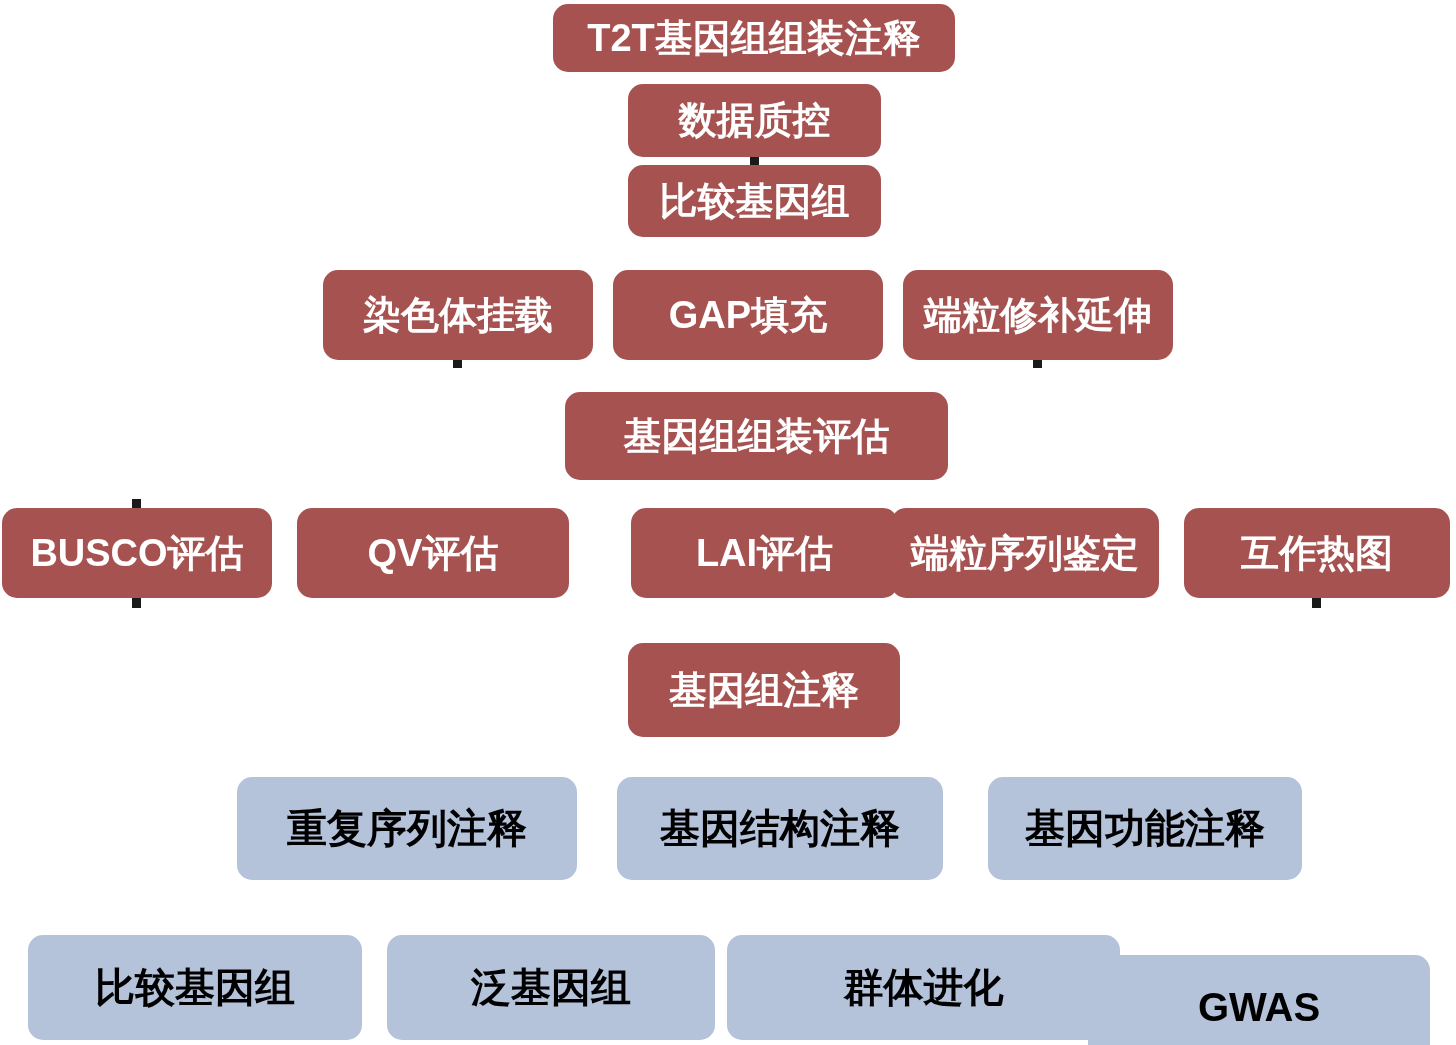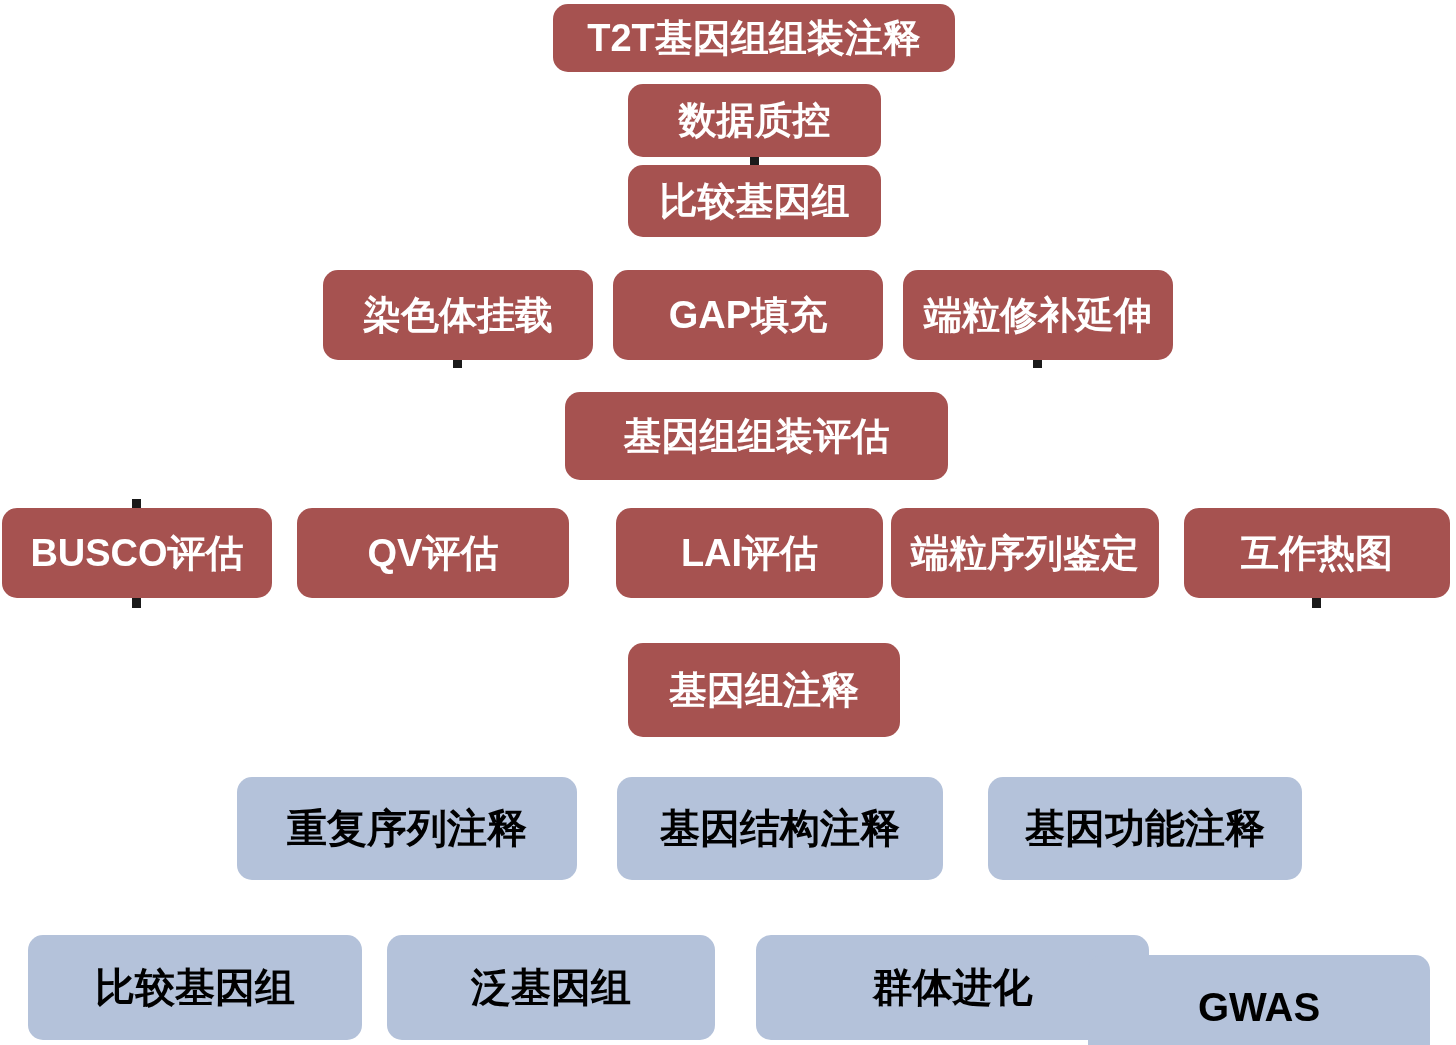--- a/index.html
+++ b/index.html
@@ -51,33 +51,33 @@
   .p-multi    { left: 628px;  top: 165px; width: 253px; height: 72px; }
   
   .p-chrom    { left: 323px;  top: 270px; width: 270px; height: 90px; }
   .p-gap      { left: 613px;  top: 270px; width: 270px; height: 90px; }
   .p-telpatch { left: 903px;  top: 270px; width: 270px; height: 90px; }
   
   .p-asmeval  { left: 565px;  top: 392px; width: 383px; height: 88px; }
   
   .p-busco    { left: 2px;    top: 508px; width: 270px; height: 90px; }
   .p-qv       { left: 297px;  top: 508px; width: 272px; height: 90px; }
-  .p-lai      { left: 616px;  top: 508px; width: 267px; height: 90px; }
+  .p-lai      { left: 631px;  top: 508px; width: 267px; height: 90px; }
   .p-telseq   { left: 891px;  top: 508px; width: 268px; height: 90px; }
   .p-hic      { left: 1184px; top: 508px; width: 266px; height: 90px; }
   
   .p-annot    { left: 628px;  top: 643px; width: 272px; height: 94px; }
   
   .p-repeat   { left: 237px;  top: 777px; width: 340px; height: 103px; }
   .p-genestr  { left: 617px;  top: 777px; width: 326px; height: 103px; }
   .p-genefun  { left: 988px;  top: 777px; width: 314px; height: 103px; }
   
   .p-compgen  { left: 28px;   top: 935px; width: 334px; height: 105px; }
   .p-pangen   { left: 387px;  top: 935px; width: 328px; height: 105px; }
-  .p-popevo   { left: 756px;  top: 935px; width: 393px; height: 105px; }
+  .p-popevo   { left: 727px;  top: 935px; width: 393px; height: 105px; }
   .p-gwas     { left: 1088px; top: 935px; width: 342px; height: 105px; margin-top: 20px; }
   
   .s-multi-top    { left: 750px;  top: 157px; height: 10px; }
   .s-chrom-bot    { left: 453px;  top: 358px; height: 10px; }
   .s-telpatch-bot { left: 1033px; top: 358px; height: 10px; }
   .s-busco-top    { left: 132px;  top: 499px; height: 10px; }
   .s-busco-bot    { left: 132px;  top: 596px; height: 12px; }
   .s-hic-bot      { left: 1312px; top: 596px; height: 12px; }
 </style>
 </head>

